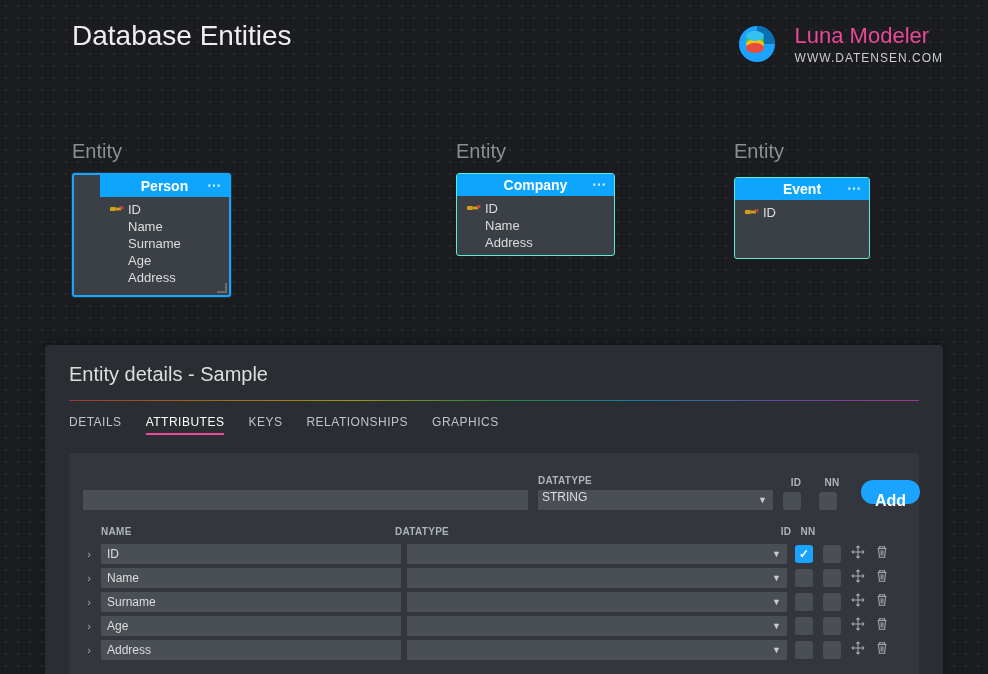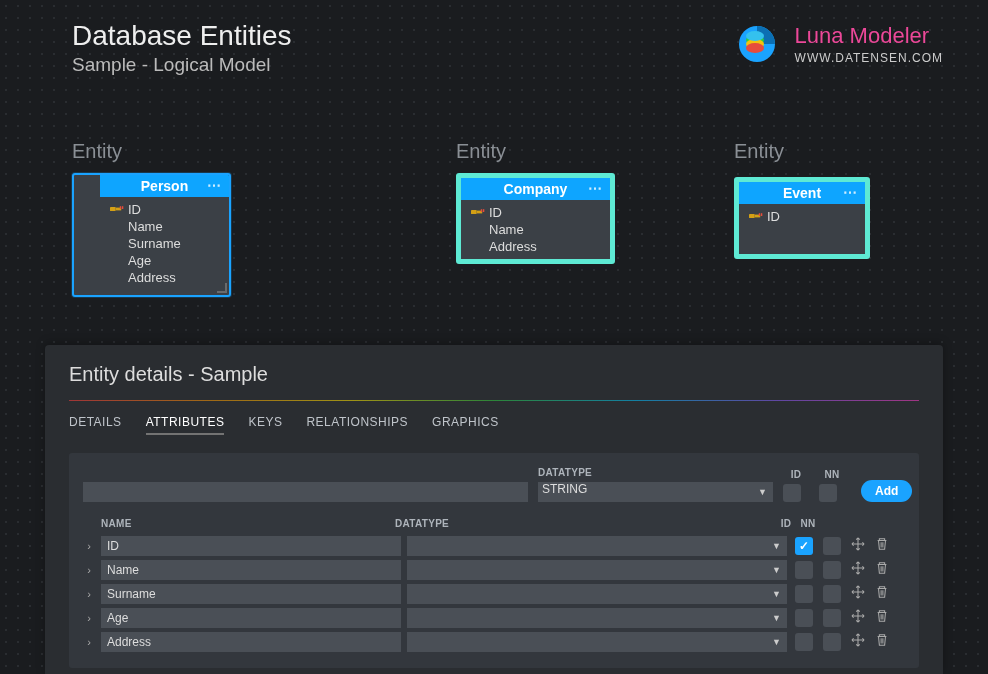--- a/index.html
+++ b/index.html
@@ -19,21 +19,21 @@
 .header .sub { font-size: 19px; color: #bbb; margin-top: 2px; font-weight:300;}
 .brand { position: absolute; right: 45px; top: 20px; display:flex; align-items:center; gap:14px;}
 .brand .logo { width:48px; height:48px; }
 .brand .txt { text-align:left; }
 .brand .txt .t1 { font-size: 22px; color:#ec4899; font-weight:400;}
 .brand .txt .t2 { font-size: 12px; color:#ccc; letter-spacing:1px; margin-top:2px;}
 .canvas { position:absolute; left:0; top:0; width:100%; height:100%; }
 .entity-label { position:absolute; font-size:20px; color:#8a8f95; font-weight:300;}
 .entity-box {
   position:absolute;
-  border:5px solid #5eead4;
+  border:1px solid #5eead4;
   border-radius:3px;
   background:#3b4046;
   font-size:13px;
   color:#ddd;
   overflow:hidden;
 }
 .entity-box.selected { border:2px solid #1aa3ff; box-shadow:0 0 0 1px #1aa3ff33; }
 .entity-box .titlebar {
   background:#0ea5ff;
   color:#fff;
@@ -55,60 +55,59 @@
   background:#2a2d31; border-radius:4px 4px 0 0;
   padding:18px 24px 20px 24px;
   box-shadow:0 -2px 10px rgba(0,0,0,.3);
 }
 .panel h2 { font-size:20px; font-weight:400; color:#ddd; margin-bottom:14px;}
 .rainbow { height:1px; width:100%;
   background:linear-gradient(90deg,#ff3c3c,#ff9a00,#ffe600,#2ecc40,#00c3ff,#8b5cff,#ff3cc7);
   opacity:.55; margin-bottom:0;}
 .tabs { display:flex; gap:24px; margin-top:10px; margin-bottom:18px; font-size:12px; letter-spacing:.5px;}
 .tabs .tab { color:#bfc4ca; padding:4px 0; cursor:pointer; font-weight:500;}
-.tabs .tab.active { color:#fff; border-bottom:2px solid #737373;}
+.tabs .tab.active { color:#fff; border-bottom:2px solid #ec4899;}
 .form-area { background:#33373d; border-radius:3px; padding:12px 14px 14px 14px; }
 .form-row1 { display:flex; align-items:flex-end; gap:10px; margin-bottom:14px;}
 .col-lbl { font-size:10px; color:#aeb4bb; font-weight:600; letter-spacing:.3px; margin-bottom:4px;}
 .inp {
   background:#4a4f56; border:none; height:20px; color:#ddd; font-size:12px;
   padding:0 6px; width:100%;
 }
 .sel {
   background:#4a4f56; border:none; height:20px; color:#ddd; font-size:12px;
   padding:0 4px; width:100%; position:relative;
 }
 .sel .caret { position:absolute; right:6px; top:5px; font-size:9px; color:#ccc;}
 .chk {
   width:18px; height:18px; background:#4a4f56; border-radius:3px; display:flex;
   align-items:center; justify-content:center; cursor:pointer;
 }
 .chk.checked { background:#1aa3ff; }
 .chk.checked::after { content:"✓"; color:#fff; font-size:12px; font-weight:700;}
 .btn-add {
   background:#1aa3ff; color:#fff; border:none; border-radius:12px;
-  height:22px; padding:4px 14px; font-size:12px; font-weight:600; cursor:pointer;
+  height:22px; padding:12px 14px; font-size:16px; font-weight:600; cursor:pointer;
 }
 .grid-head { display:flex; align-items:center; font-size:10px; color:#aeb4bb; font-weight:600; padding:2px 0 5px 0; letter-spacing:.3px;}
 .grid-row { display:flex; align-items:center; padding:2px 0; gap:6px;}
 .grid-row .expander { width:12px; color:#aaa; font-size:11px; cursor:pointer; text-align:center;}
 .grid-row .name-cell { flex:0 0 300px; }
 .grid-row .dt-cell { flex:0 0 380px; }
 .grid-head .name-cell { flex:0 0 312px; padding-left:18px;}
 .grid-head .dt-cell { flex:0 0 380px; }
 .icon-cell { width:18px; text-align:center; color:#aaa; cursor:pointer;}
 .move-ico svg, .trash-ico svg { width:14px; height:14px; }
 .cbcell{ flex:0 0 22px; display:flex; justify-content:center;}
 </style>
 </head>
 <body>
 
 <div class="header">
   <h1>Database Entities</h1>
-  <div class="sub">Sample - Logical Model</div>
 </div>
 
 <div class="brand">
   <svg class="logo" viewBox="0 0 48 48">
     <ellipse cx="24" cy="24" rx="18" ry="18" fill="#1aa3ff"></ellipse>
     <path d="M24 6 A18 18 0 0 1 42 24 L24 24 Z" fill="#0b6fb3"></path>
     <ellipse cx="22" cy="20" rx="9" ry="5" fill="#2ecc40"></ellipse>
     <ellipse cx="22" cy="24" rx="9" ry="5" fill="#f1c40f"></ellipse>
     <ellipse cx="22" cy="28" rx="9" ry="5" fill="#e74c3c"></ellipse>
     <ellipse cx="22" cy="16" rx="9" ry="5" fill="#34c1ee"></ellipse>

